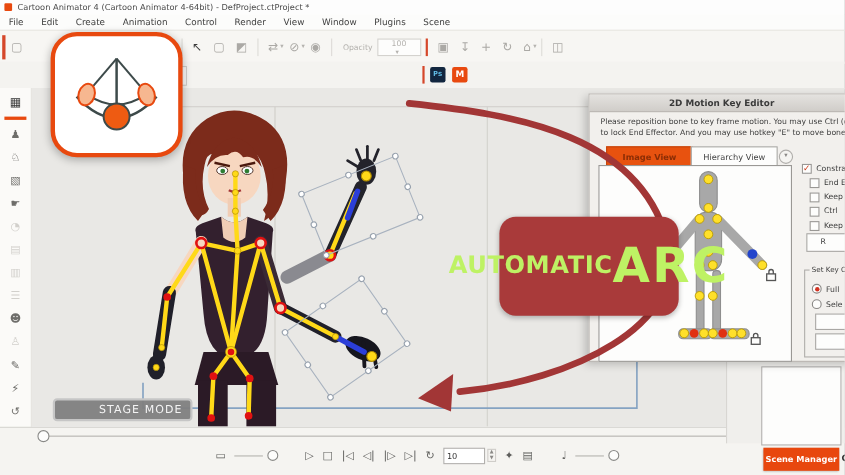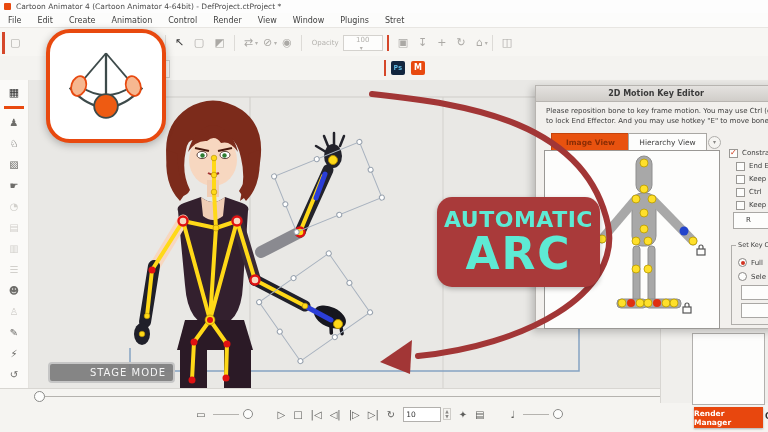--- a/index.html
+++ b/index.html
@@ -42,22 +42,22 @@
   .sb-item.dis{color:#d2d0cc;}
   .sb-div{position:absolute;left:4px;top:26px;width:20px;height:3px;background:#e8490f;}
   
   .canvas{position:absolute;left:28px;top:80px;width:740px;height:308px;background:#e9e8e5;overflow:hidden;}
   .canvas svg{position:absolute;left:0;top:0;}
   .stage-mode{position:absolute;left:48px;top:362px;width:90px;height:17px;background:rgba(128,128,128,.95);
     border:2px solid #c6c6c6;border-radius:4px;color:#f4f4f4;font-size:10px;letter-spacing:1px;
     display:flex;align-items:center;justify-content:center;z-index:16;padding-left:33px;}
   
   .arrow-svg{position:absolute;left:28px;top:80px;width:740px;height:308px;z-index:30;pointer-events:none;}
-  .arc-badge{position:absolute;left:437px;top:197px;width:163px;height:90px;background:#a93a3a;border-radius:15px;
-    z-index:31;display:flex;flex-direction:column;align-items:center;justify-content:center;color:#5eead4;
+  .arc-badge{position:absolute;left:454px;top:197px;width:163px;height:90px;background:#a93a3a;border-radius:15px;
+    z-index:31;display:flex;flex-direction:row;align-items:center;justify-content:center;color:#bef264;
     box-shadow:0 2px 5px rgba(0,0,0,.25);}
   .arc-badge .l1{font-size:22px;font-weight:bold;letter-spacing:.5px;line-height:24px;}
   .arc-badge .l2{font-size:44px;font-weight:bold;letter-spacing:2px;line-height:44px;}
   
   .overlay-icon{position:absolute;left:46px;top:29px;width:112px;height:106px;background:#fff;
     border:4px solid #e8490f;border-radius:24px;z-index:40;box-shadow:0 2px 8px rgba(0,0,0,.28);
     display:flex;align-items:center;justify-content:center;}
   
   .panel{position:absolute;left:535px;top:85px;width:240px;height:242px;background:#f2f0ed;
     border:1px solid #b7b4b0;box-shadow:-3px 3px 8px rgba(0,0,0,.22);z-index:20;font-size:7px;color:#3c3c3c;}
@@ -113,21 +113,21 @@
   <div class="menubar">
     <span class="mi">File</span>
     <span class="mi">Edit</span>
     <span class="mi">Create</span>
     <span class="mi">Animation</span>
     <span class="mi">Control</span>
     <span class="mi">Render</span>
     <span class="mi">View</span>
     <span class="mi">Window</span>
     <span class="mi">Plugins</span>
-    <span class="mi">Stret</span>
+    <span class="mi">Scene</span>
   </div>
 
   <div class="toolbar1">
     <span class="redbar"></span>
     <span class="t-ico">▢</span>
     <span class="spacer"></span>
     <span class="t-ico">↷</span>
     <span class="t-sep"></span>
     <span class="t-ico dark">↖</span>
     <span class="t-ico">▢</span>
@@ -446,17 +446,17 @@
           <span>▲</span>
           <span>▼</span>
         </span>
       <span>✦</span>
       <span>▤</span>
       <span style="width:10px"></span>
       <span>♩</span>
       <span class="mini-slider"></span>
       <span class="mini-knob"></span>
     </div>
-    <div class="scene-btn">Render Manager</div>
+    <div class="scene-btn">Scene Manager</div>
     <div class="partial-btn">C</div>
   </div>
 
 </div>
 
 </body></html>

